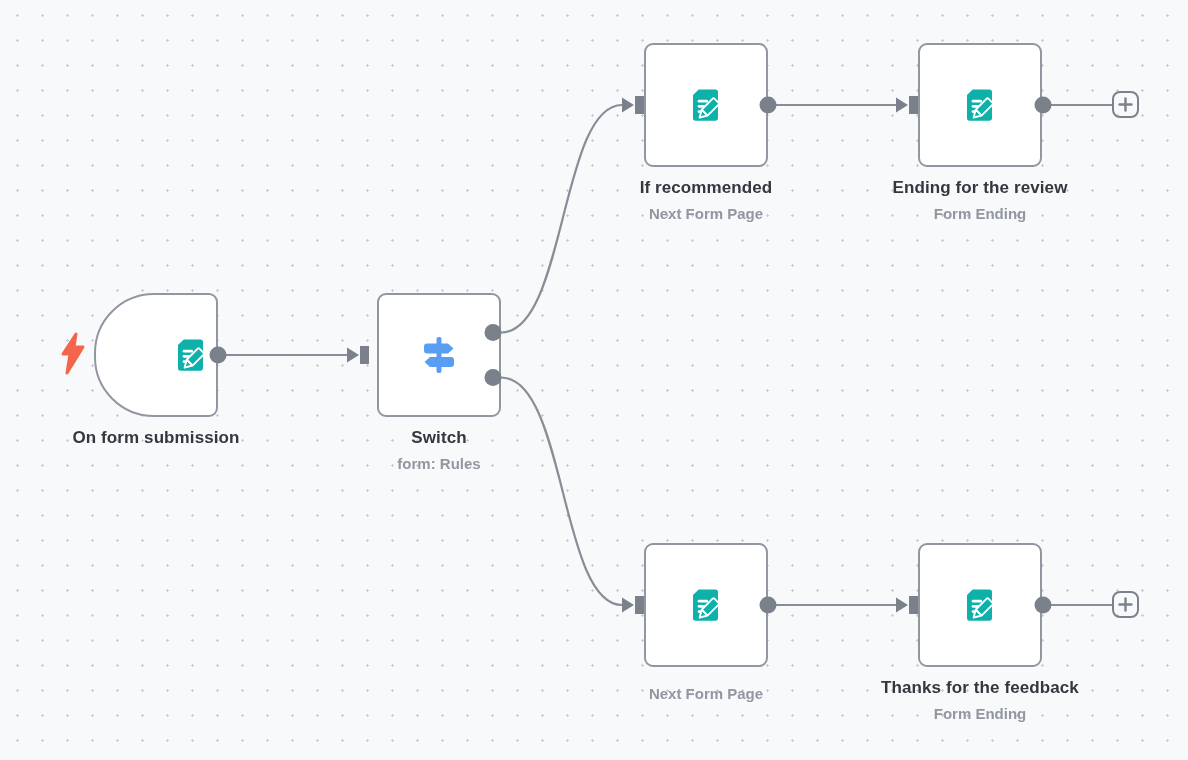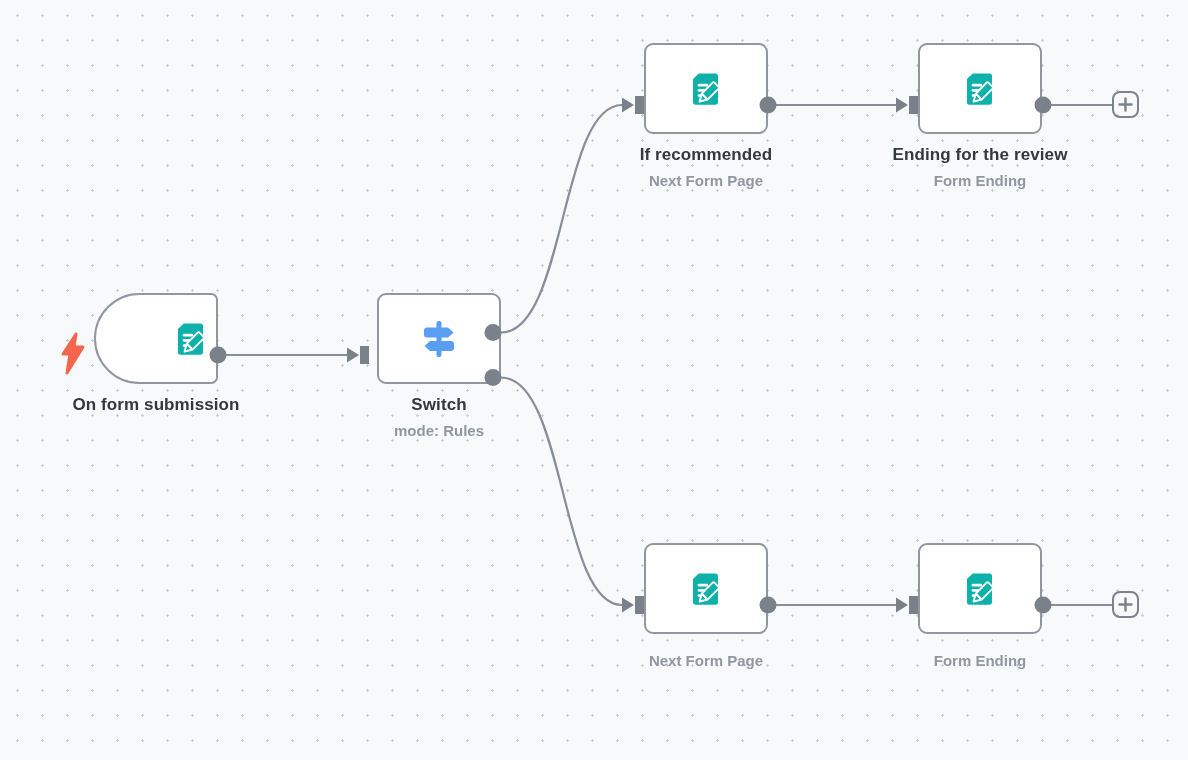--- a/index.html
+++ b/index.html
@@ -11,21 +11,21 @@
     position:relative;
     width:1188px;height:760px;
     overflow:hidden;
     background-color:#f8f9fb;
     background-image:radial-gradient(circle,#c9ccd3 1.1px,transparent 1.4px);
     background-size:25px 25px;
     background-position:5px 3px;
   }
   .node{
     position:absolute;
-    width:124px;height:91px;
+    width:124px;height:124px;
     box-sizing:border-box;
     background:#ffffff;
     border:2px solid #9196A0;
     border-radius:9px;
     display:flex;align-items:center;justify-content:center;
     z-index:2;
     cursor:pointer;
   }
   .node.trigger{
     border-radius:60px 9px 9px 60px;
@@ -111,21 +111,21 @@
   </div>
 
   <div class="node" id="node-switch">
     <svg width="48" height="48" viewBox="0 0 48 48">
       <rect x="21.5" y="6" width="5" height="36" rx="2" fill="#5A9EF3"></rect>
       <path d="M12,12.5 h21 l5.5,5 -5.5,5 h-21 a3,3 0 0 1 -3,-3 v-4 a3,3 0 0 1 3,-3 z" fill="#5A9EF3"></path>
       <path d="M36,26 h-21 l-5.5,5 5.5,5 h21 a3,3 0 0 0 3,-3 v-4 a3,3 0 0 0 -3,-3 z" fill="#5A9EF3"></path>
     </svg>
     <div class="node-label">
       <div class="node-title">Switch</div>
-      <div class="node-subtitle">mode: Rules</div>
+      <div class="node-subtitle">form: Rules</div>
     </div>
   </div>
 
   <div class="node" id="node-if-recommended">
     <svg width="50" height="50" viewBox="0 0 48 48">
       <path d="M17,9 H33 a2.5,2.5 0 0 1 2.5,2.5 V36.5 a2.5,2.5 0 0 1 -2.5,2.5 H14 a2.5,2.5 0 0 1 -2.5,-2.5 V14.5 Z" fill="#0EB0AA"></path>
       <rect x="16" y="19" width="10" height="2.6" rx="1.3" fill="#fff"></rect>
       <rect x="16" y="24" width="10" height="2.6" rx="1.3" fill="#fff"></rect>
       <rect x="16" y="29" width="7.5" height="2.6" rx="1.3" fill="#fff"></rect>
       <g transform="rotate(-45 27 27)">
@@ -177,20 +177,21 @@
       <path d="M17,9 H33 a2.5,2.5 0 0 1 2.5,2.5 V36.5 a2.5,2.5 0 0 1 -2.5,2.5 H14 a2.5,2.5 0 0 1 -2.5,-2.5 V14.5 Z" fill="#0EB0AA"></path>
       <rect x="16" y="19" width="10" height="2.6" rx="1.3" fill="#fff"></rect>
       <rect x="16" y="24" width="10" height="2.6" rx="1.3" fill="#fff"></rect>
       <rect x="16" y="29" width="7.5" height="2.6" rx="1.3" fill="#fff"></rect>
       <g transform="rotate(-45 27 27)">
         <path d="M21,23 L14,27 L21,31 Z" fill="#0EB0AA" stroke="#fff" stroke-width="1.8" stroke-linejoin="round"></path>
         <rect x="21" y="23" width="16" height="8" rx="1.2" fill="#0EB0AA" stroke="#fff" stroke-width="1.8"></rect>
       </g>
     </svg>
     <div class="node-label">
+      <div class="node-title">Thanks for the feedback</div>
       <div class="node-subtitle">Form Ending</div>
     </div>
   </div>
 
   <svg class="edges" viewBox="0 0 1188 760">
 
     <g fill="none" stroke="#878E97" stroke-width="2.2">
       <path d="M226,355 H347"></path>
       <path d="M501,332.5 C566,332.5 560,105 622,105"></path>
       <path d="M501,377.5 C566,377.5 560,605 622,605"></path>

